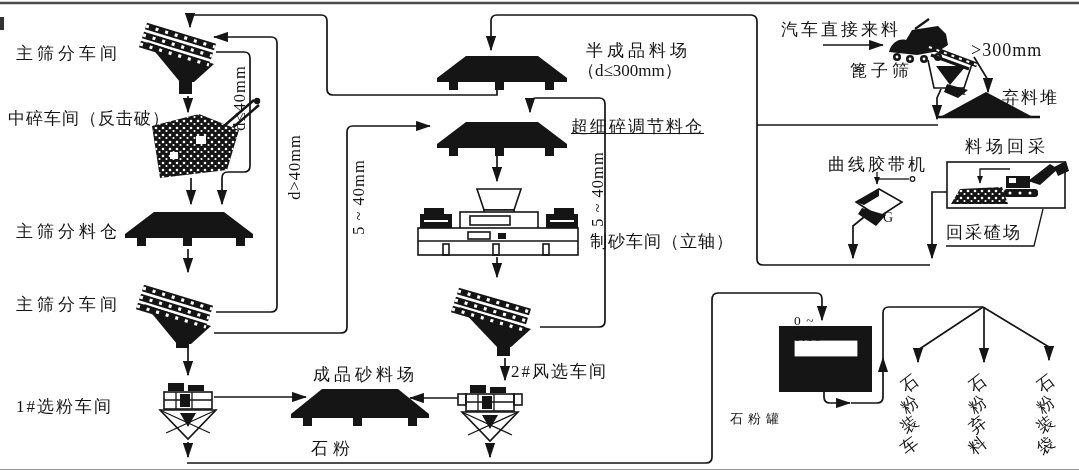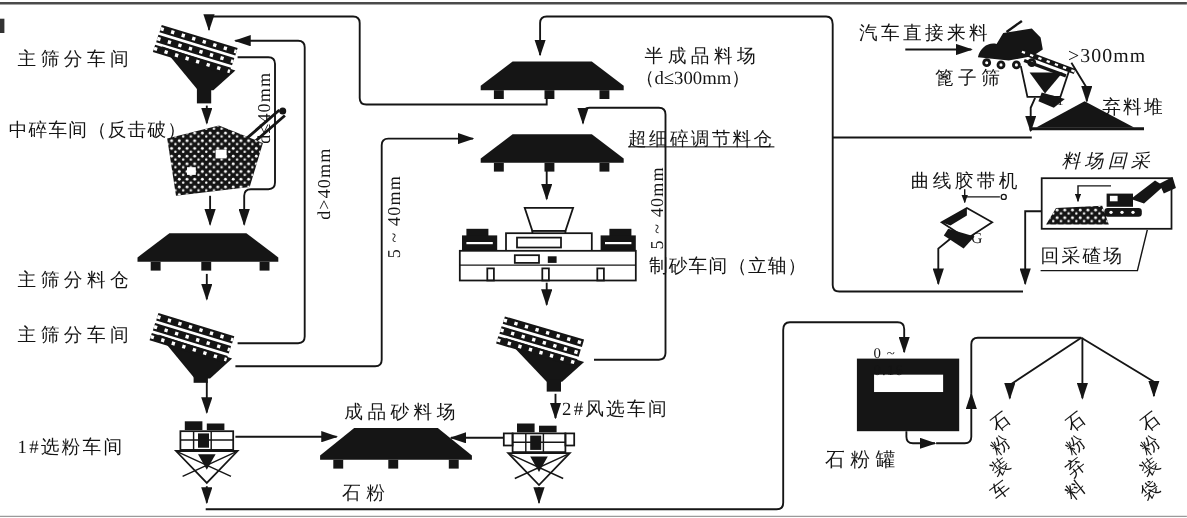--- a/index.html
+++ b/index.html
@@ -277,44 +277,44 @@
   </g>
 
   <g>
     <rect class="blk" x="779" y="326" width="93" height="66"></rect>
     <rect x="794" y="340" width="64" height="17" fill="#fff" stroke="#151515" stroke-width="1.2"></rect>
   </g>
 </svg>
 
   <div class="lbl" style="left:16px;top:44px;letter-spacing:4px;">主筛分车间</div>
   <div class="lbl" style="left:8px;top:109px;letter-spacing:1px;">中碎车间（反击破）</div>
-  <div class="lbl" style="left:16px;top:222px;letter-spacing:4px;margin-top:23px;">主筛分料仓</div>
+  <div class="lbl" style="left:16px;top:222px;letter-spacing:4px;">主筛分料仓</div>
   <div class="lbl" style="left:16px;top:295px;letter-spacing:4px;">主筛分车间</div>
   <div class="lbl" style="left:16px;top:397px;letter-spacing:2px;">1#选粉车间</div>
 
   <div class="lbl" style="left:586px;top:41px;letter-spacing:4px;">半成品料场</div>
   <div class="lbl" style="left:578px;top:61px;letter-spacing:0px;">（d≤300mm）</div>
   <div class="lbl" style="left:571px;top:117px;letter-spacing:2px;text-decoration:underline;">超细碎调节料仓</div>
   <div class="lbl" style="left:590px;top:232px;letter-spacing:1px;">制砂车间（立轴）</div>
   <div class="lbl" style="left:511px;top:362px;letter-spacing:2px;">2#风选车间</div>
   <div class="lbl" style="left:313px;top:365px;letter-spacing:4px;">成品砂料场</div>
   <div class="lbl" style="left:311px;top:439px;letter-spacing:5px;">石粉</div>
 
   <div class="lbl" style="left:781px;top:20px;letter-spacing:3px;">汽车直接来料</div>
   <div class="lbl" style="left:850px;top:61px;letter-spacing:4px;">篦子筛</div>
   <div class="lbl" style="left:971px;top:41px;font-size:18px;letter-spacing:1px;">&gt;300mm</div>
   <div class="lbl" style="left:951px;top:81px;font-size:13px;letter-spacing:0px;">G1</div>
   <div class="lbl" style="left:1002px;top:88px;letter-spacing:2px;">弃料堆</div>
 
   <div class="lbl" style="left:828px;top:155px;letter-spacing:3px;">曲线胶带机</div>
   <div class="lbl" style="left:883px;top:208px;font-size:14px;letter-spacing:0px;">G</div>
-  <div class="lbl" style="left:965px;top:137px;letter-spacing:4px;font-style:italic;">料场回采</div>
+  <div class="lbl" style="left:965px;top:137px;letter-spacing:4px;">料场回采</div>
   <div class="lbl" style="left:946px;top:223px;letter-spacing:2px;">回采碴场</div>
 
-  <div class="lbl" style="left:730px;top:409px;font-size:18px;letter-spacing:5px;margin-left:20px;">石粉罐</div>
+  <div class="lbl" style="left:730px;top:409px;font-size:13px;letter-spacing:5px;">石粉罐</div>
   <div class="tankval">0 ~ 0.16</div>
 
   <div class="vlbl" style="left:240px;top:98px;">d≤40mm</div>
   <div class="vlbl" style="left:295px;top:167px;">d&gt;40mm</div>
   <div class="vlbl" style="left:359px;top:197px;">5 ~ 40mm</div>
   <div class="vlbl" style="left:598px;top:189px;">5 ~ 40mm</div>
 
   <div class="char-col" style="left:910px;top:374px;">
       <span class="cc">石</span>
       <span class="cc">粉</span>

